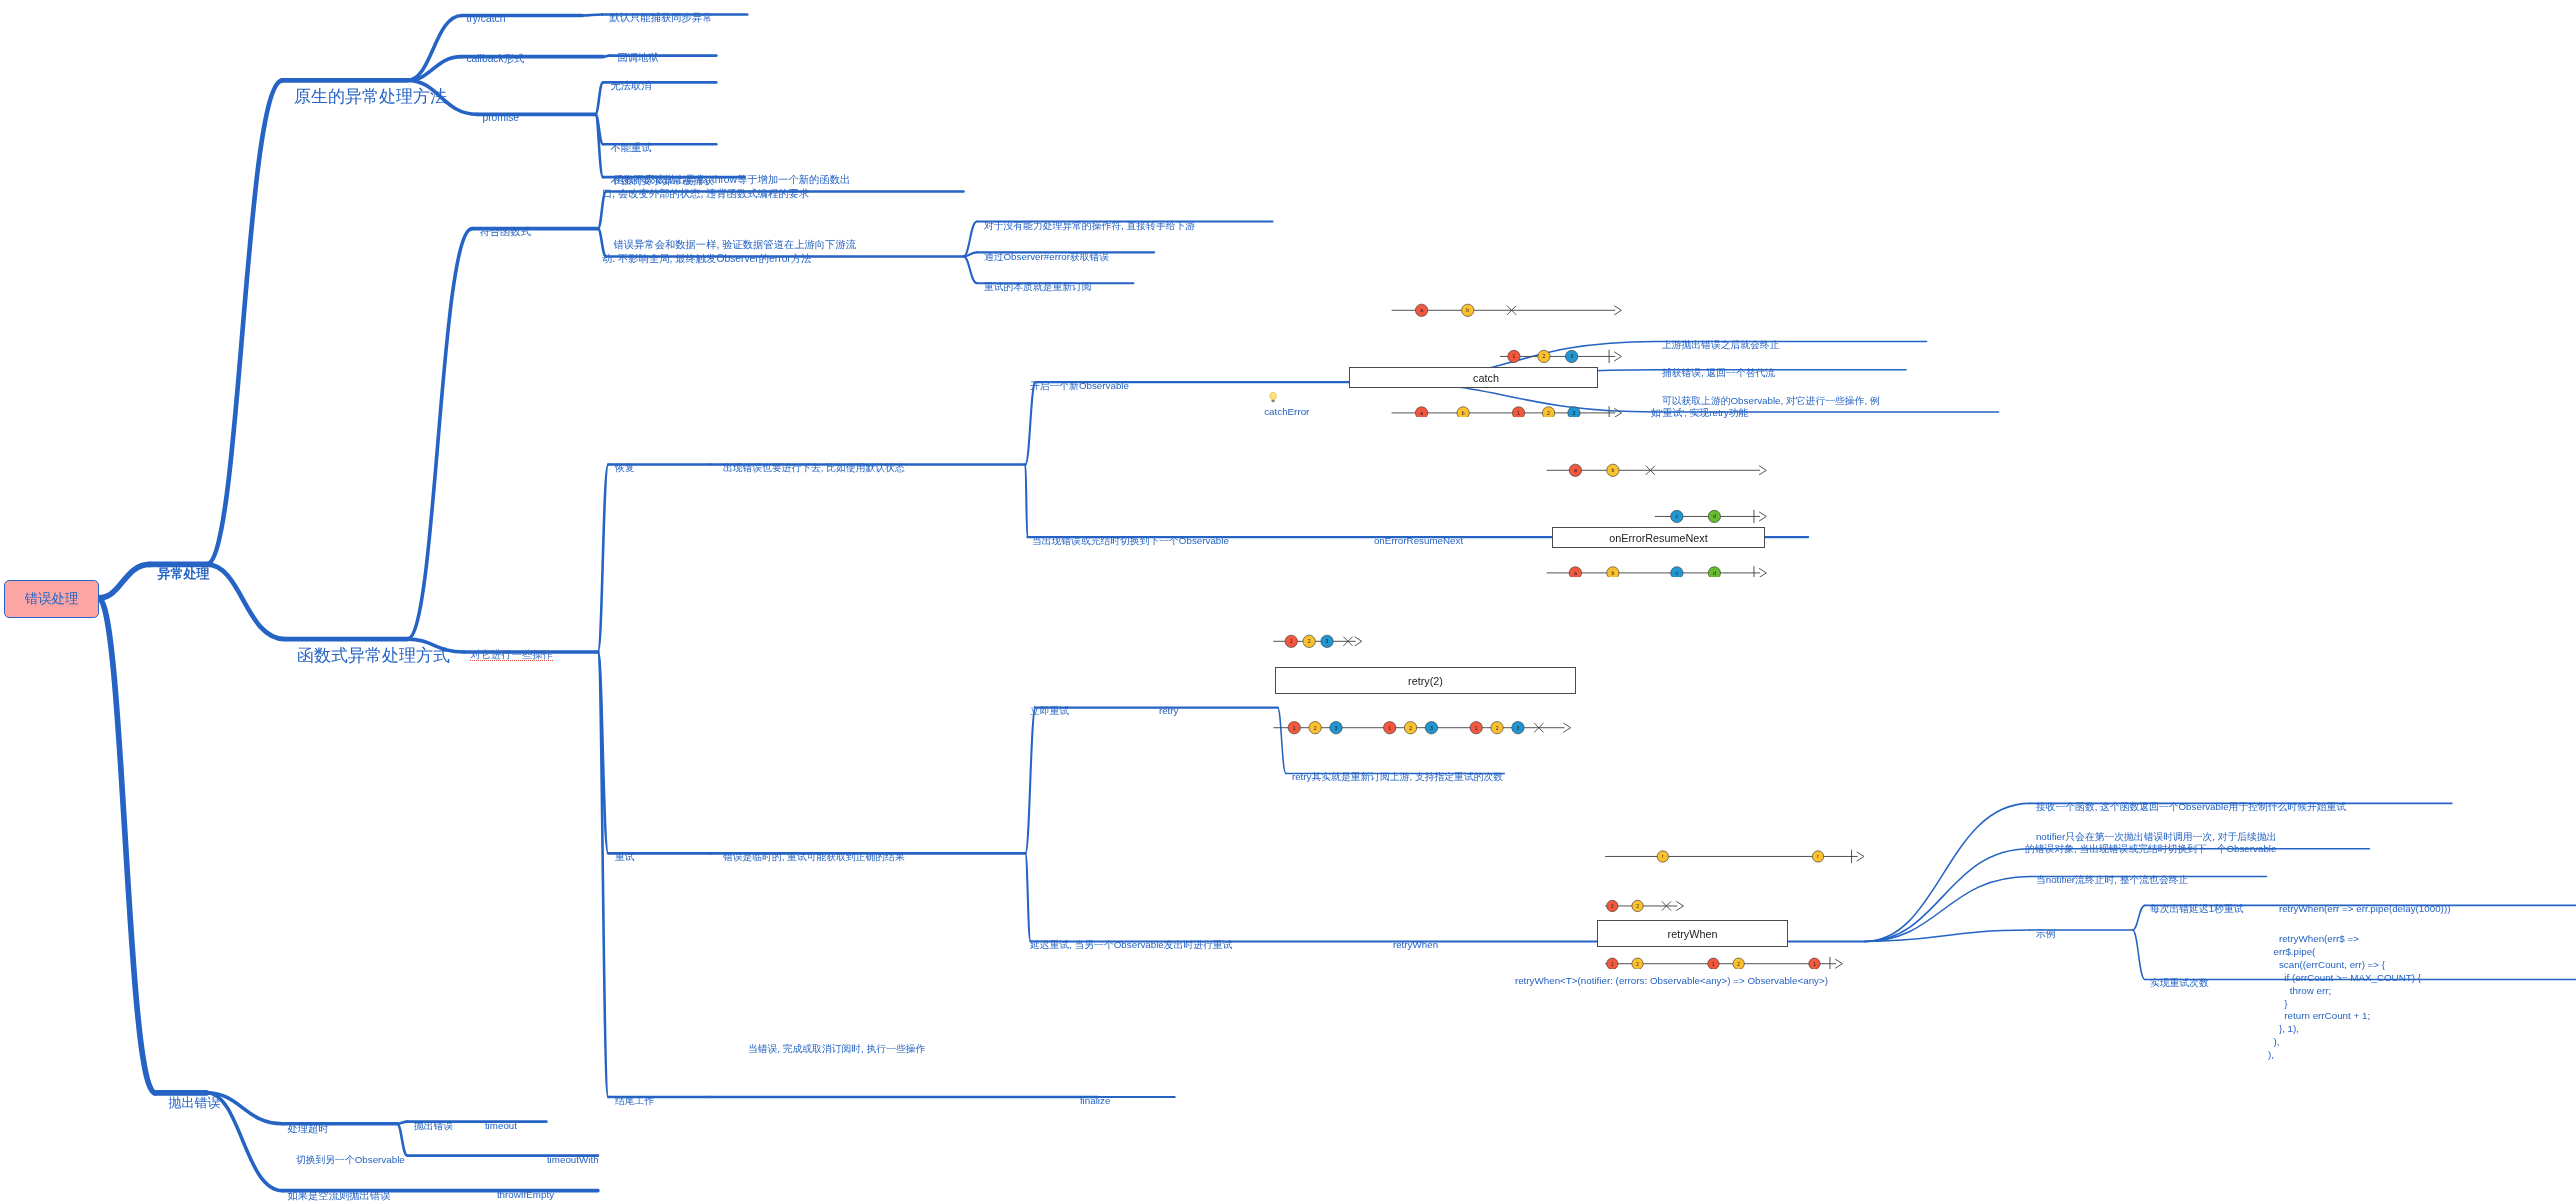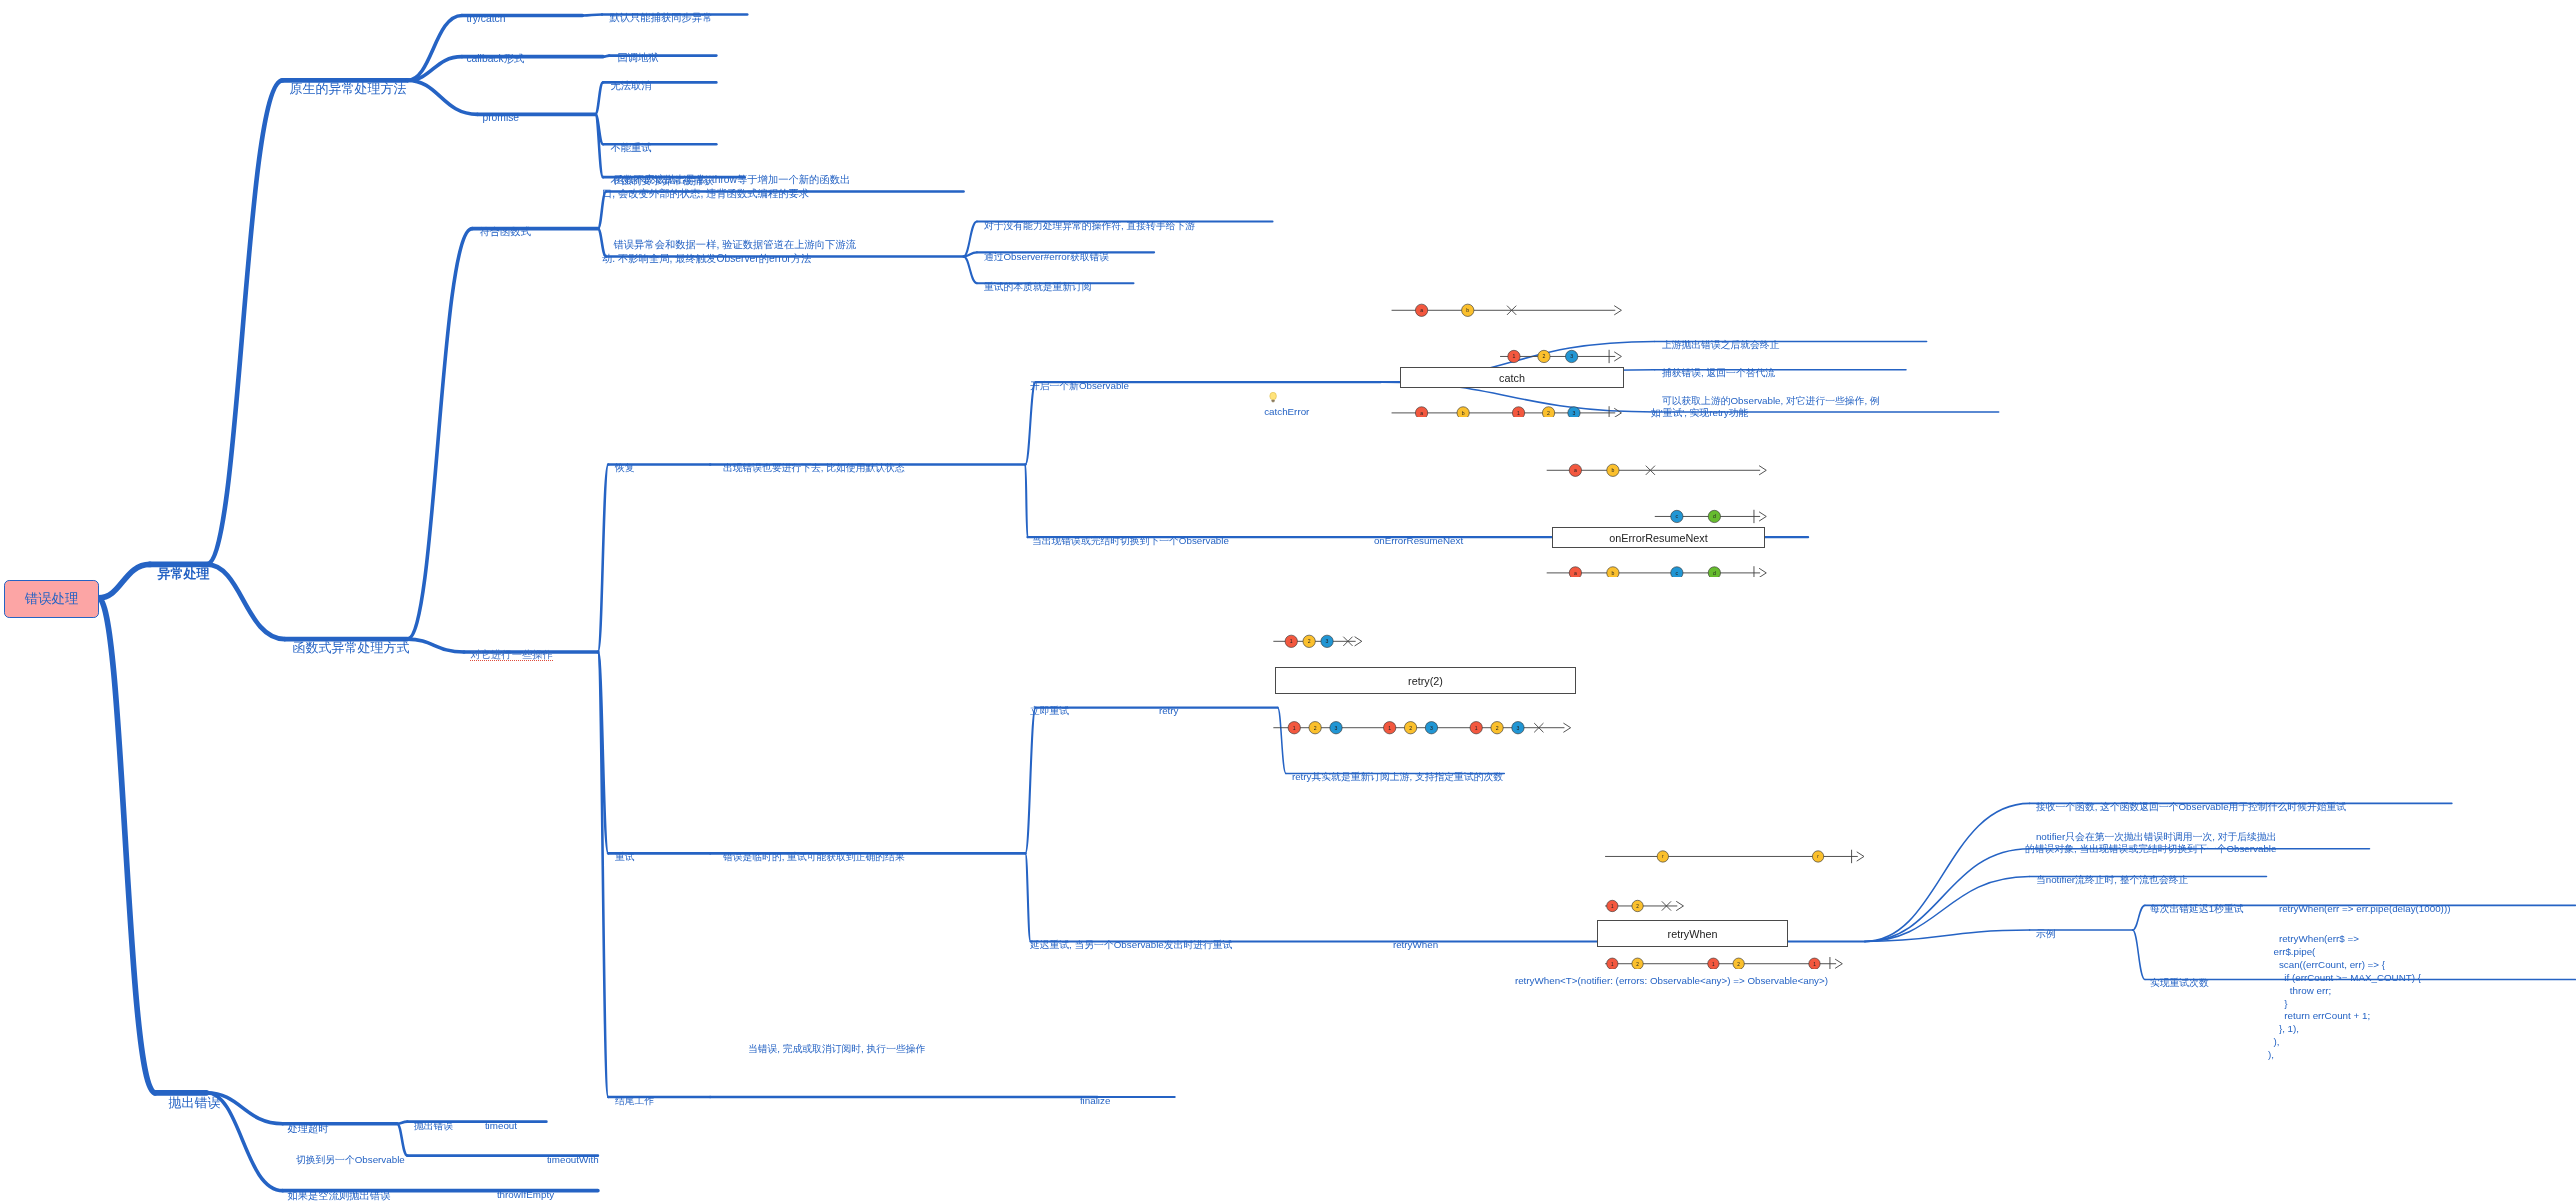--- a/index.html
+++ b/index.html
@@ -1,21 +1,21 @@
 <!DOCTYPE html>
 <html style="font-size:8.2px"><head>
 <meta charset="utf-8">
 <style>
   html,body{margin:0;padding:0;background:#ffffff;}
   body{font-family:"Liberation Sans","DejaVu Sans",sans-serif;}
   #stage{position:relative;width:2576px;height:1202px;background:#fff;overflow:hidden;}
   svg.links{position:absolute;left:0;top:0;width:2576px;height:1202px;pointer-events:none;}
   .node{position:absolute;color:#2563c4;white-space:pre;line-height:1.30;}
   .node.lvl1{font-size:13px;}
-  .node.lvl2{font-size:13px;}
+  .node.lvl2{font-size:17px;}
   .node.lvl3{font-size:10.3px;}
   .node.lvl4{font-size:9.8px;}
   .node.code{font-size:9.8px;line-height:1.32;}
   .node.rxjs{color:#3b6fc4;}
   .node.rxjs .wavy{border-bottom:1px dotted #e04b3a;}
   .root-box{position:absolute;border:1.5px solid #2563c4;border-radius:5.2px;background:#fca5a5;
             display:flex;align-items:center;justify-content:center;color:#2563c4;font-size:13.4px;}
   .bulb{display:inline-block;width:8.2px;height:11.3px;vertical-align:-2.1px;margin-right:3.1px;}
   .marble{position:absolute;}
   .marble svg{display:block;}
@@ -347,21 +347,21 @@
         <circle cx="139.5" cy="222" r="12" fill="#fbc02d" stroke="#333" stroke-width="1.2"></circle>
         <text x="139.5" y="225.5" text-anchor="middle" font-size="10" font-family="&quot;Liberation Sans&quot;,sans-serif" fill="#222">b</text>
         <circle cx="247.50000000000003" cy="222" r="12" fill="#f3583f" stroke="#333" stroke-width="1.2"></circle>
         <text x="247.50000000000003" y="225.5" text-anchor="middle" font-size="10" font-family="&quot;Liberation Sans&quot;,sans-serif" fill="#222">1</text>
         <circle cx="306" cy="222" r="12" fill="#fbc02d" stroke="#333" stroke-width="1.2"></circle>
         <text x="306" y="225.5" text-anchor="middle" font-size="10" font-family="&quot;Liberation Sans&quot;,sans-serif" fill="#222">2</text>
         <circle cx="355.5" cy="222" r="12" fill="#2196d4" stroke="#333" stroke-width="1.2"></circle>
         <text x="355.5" y="225.5" text-anchor="middle" font-size="10" font-family="&quot;Liberation Sans&quot;,sans-serif" fill="#222">3</text>
       </svg>
     </div>
-  <div class="opbox" style="left:1400px;top:367px;width:222px;height:19px;">
+  <div class="opbox" style="left:1349px;top:367px;width:222px;height:19px;padding-left:25px;">
     <span>catch</span>
   </div>
 
   <div class="marble" id="marble-resume" style="left:1546px;top:459px;width:222px;height:118px;">
       <svg width="222" height="118" viewBox="0 0 430 230">
         <line x1="0" y1="22" x2="416" y2="22" stroke="#444444" stroke-width="1.8"></line>
         <path d="M414,13 L428,22 L414,31" fill="none" stroke="#444444" stroke-width="1.8"></path>
         <circle cx="55.9" cy="22" r="12" fill="#f3583f" stroke="#333" stroke-width="1.2"></circle>
         <text x="55.9" y="25.5" text-anchor="middle" font-size="10" font-family="&quot;Liberation Sans&quot;,sans-serif" fill="#222">a</text>
         <circle cx="129" cy="22" r="12" fill="#fbc02d" stroke="#333" stroke-width="1.2"></circle>

